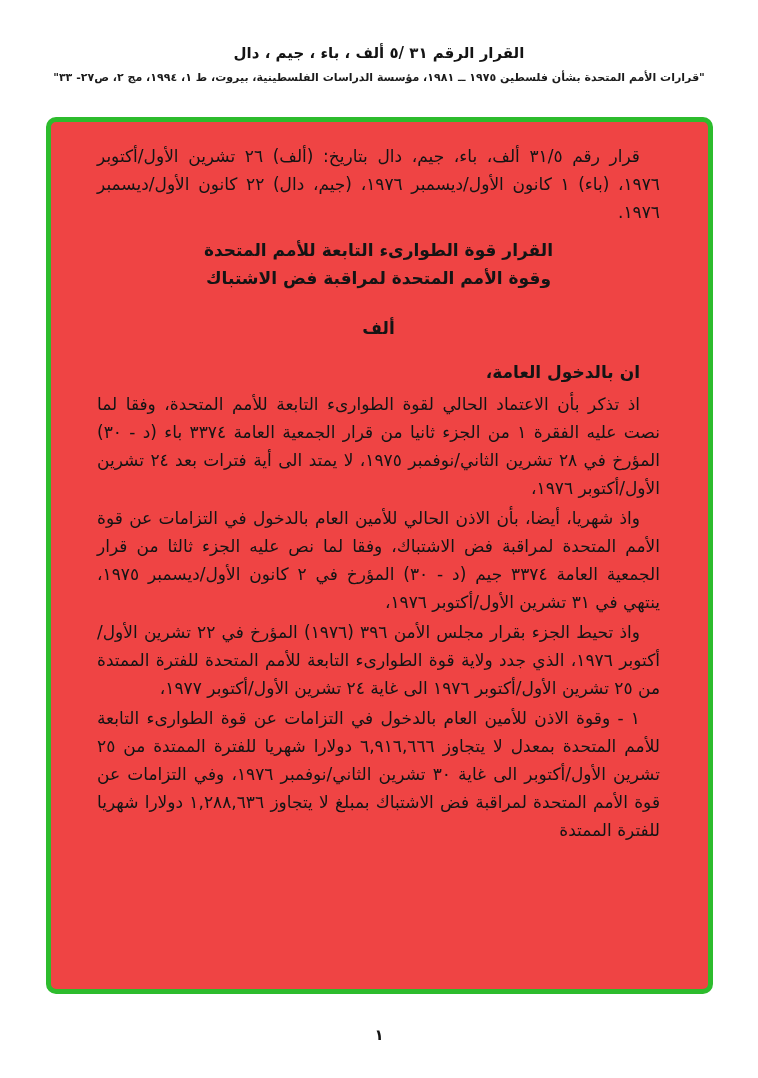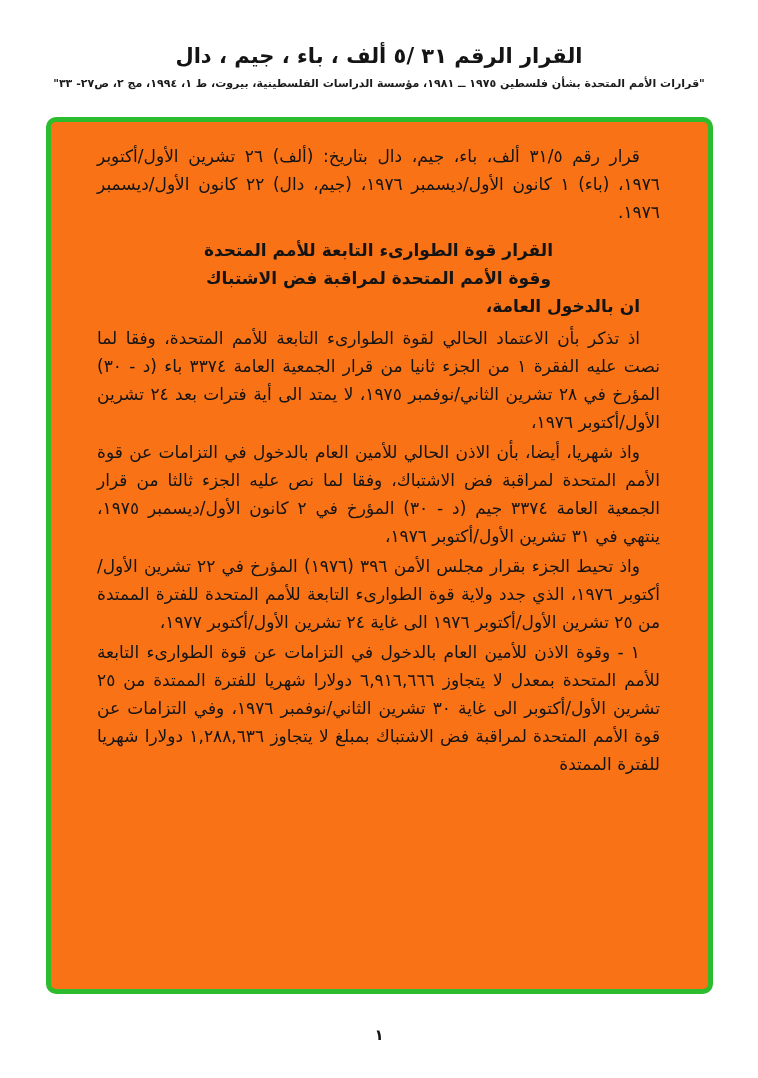--- a/index.html
+++ b/index.html
@@ -15,40 +15,40 @@
     overflow: hidden;
     font-family: "DejaVu Sans", sans-serif;
     color: #141414;
   }
   .page-header {
     direction: rtl;
     text-align: center;
     padding-top: 44px;
   }
   .header-title {
-    font-size: 21px;
+    font-size: 15px;
     font-weight: bold;
     letter-spacing: 0.5px;
   }
   .header-citation {
     margin-top: 9px;
     font-size: 11px;
     font-weight: bold;
     color: #1b1b1b;
   }
   .doc-frame {
     position: absolute;
     left: 46px;
     top: 117px;
     width: 667px;
     height: 877px;
     border: 5px solid #2dbc2d;
     border-radius: 10px;
     overflow: hidden;
-    background: #f97316;
+    background: #ef4444;
   }
   .doc-body {
     direction: rtl;
     text-align: justify;
     padding: 18px 48px 0 46px;
     font-size: 17px;
     line-height: 28px;
   }
   .para {
     margin: 2px 0;
@@ -95,20 +95,21 @@
   <section class="doc-frame" style="border-color: rgb(45, 188, 45);">
     <div class="doc-body" dir="rtl">
 
       <p class="para">
         <span>قرار رقم ٣١/٥ ألف، باء، جيم، دال بتاريخ: (ألف) ٢٦ تشرين الأول/أكتوبر ١٩٧٦، (باء) ١ كانون الأول/ديسمبر ١٩٧٦، (جيم، دال) ٢٢ كانون الأول/ديسمبر ١٩٧٦.</span>
       </p>
 
       <div class="doc-title first">القرار قوة الطوارىء التابعة للأمم المتحدة</div>
       <div class="doc-title">وقوة الأمم المتحدة لمراقبة فض الاشتباك</div>
 
+      <div class="section-heading">ألف</div>
 
       <p class="preamble">ان بالدخول العامة،</p>
 
       <p class="para">
         <span class="lead">اذ تذكر</span><span> بأن الاعتماد الحالي لقوة الطوارىء التابعة للأمم المتحدة، وفقا لما نصت عليه الفقرة ١ من الجزء ثانيا من قرار الجمعية العامة ٣٣٧٤ باء (د - ٣٠) المؤرخ في ٢٨ تشرين الثاني/نوفمبر ١٩٧٥، لا يمتد الى أية فترات بعد ٢٤ تشرين الأول/أكتوبر ١٩٧٦،</span>
       </p>
 
       <p class="para">
         <span class="lead">واذ شهريا، أيضا،</span><span> بأن الاذن الحالي للأمين العام بالدخول في التزامات عن قوة الأمم المتحدة لمراقبة فض الاشتباك، وفقا لما نص عليه الجزء ثالثا من قرار الجمعية العامة ٣٣٧٤ جيم (د - ٣٠) المؤرخ في ٢ كانون الأول/ديسمبر ١٩٧٥، ينتهي في ٣١ تشرين الأول/أكتوبر ١٩٧٦،</span>
       </p>

